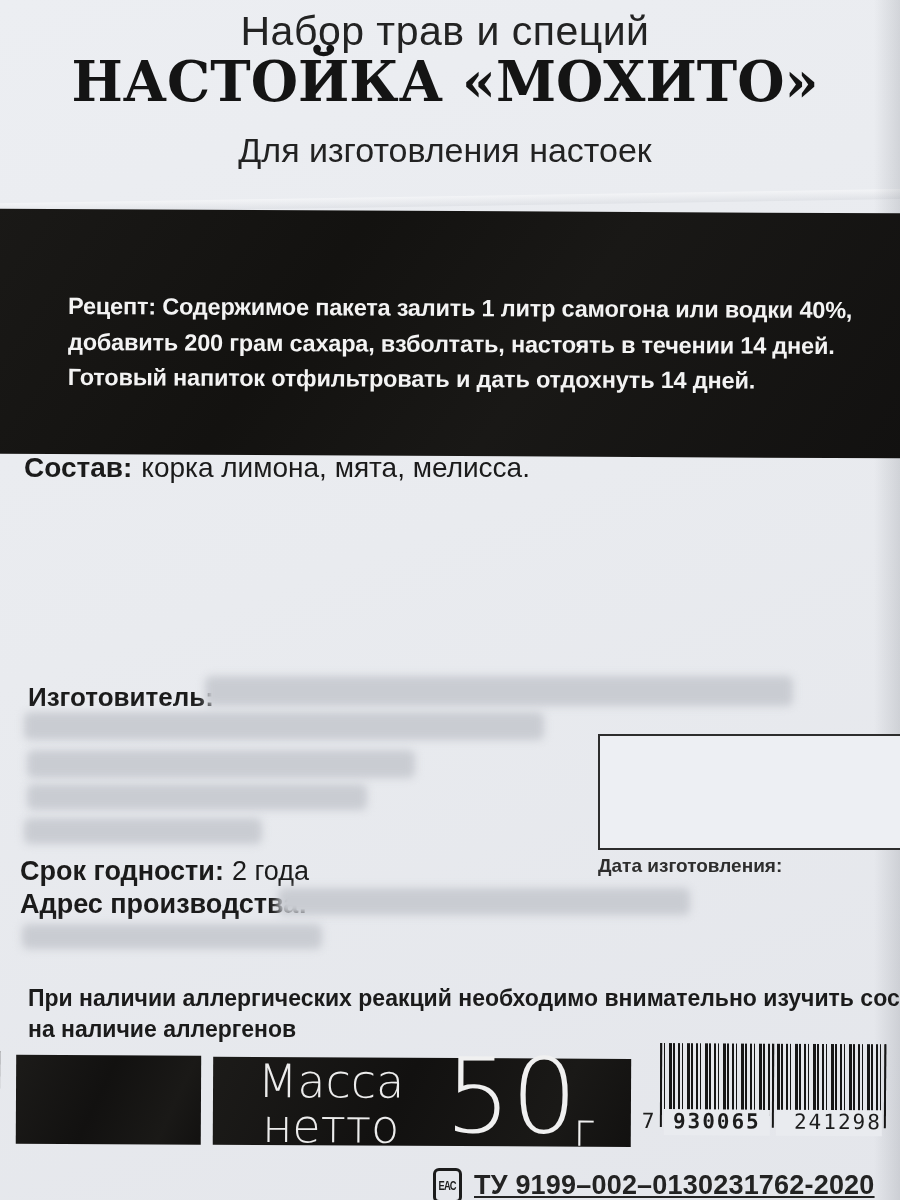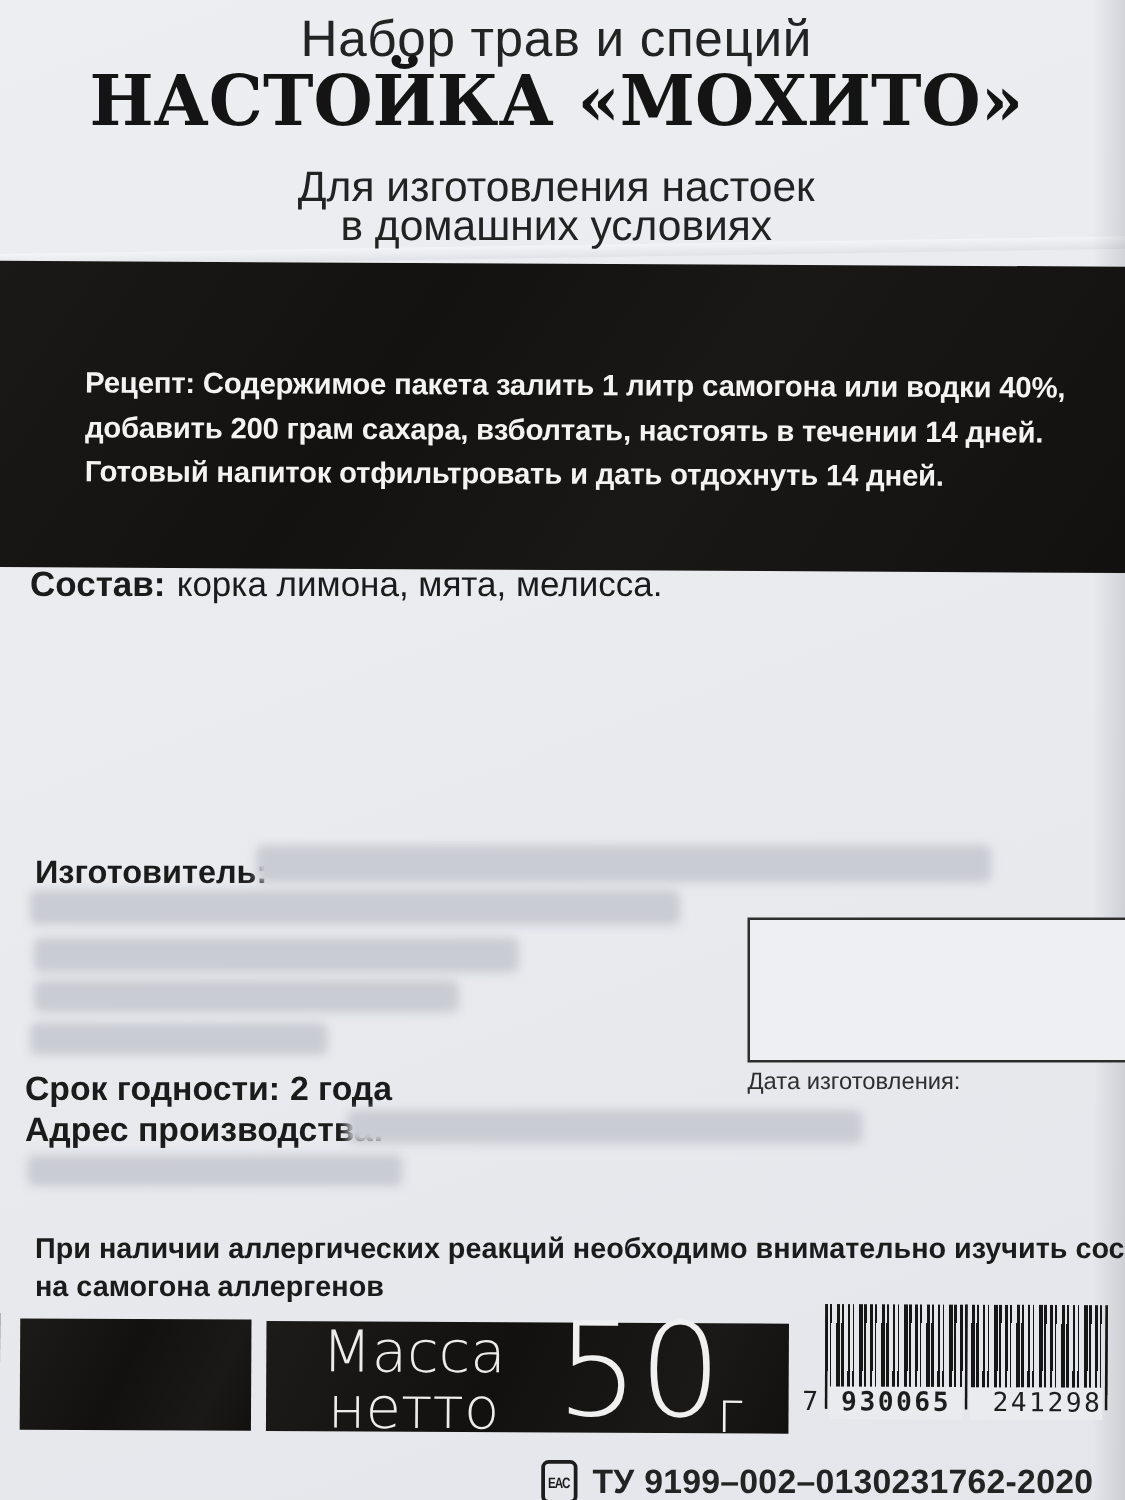--- a/index.html
+++ b/index.html
@@ -28,23 +28,23 @@
   .recipe{position:absolute;left:76px;top:80px;white-space:nowrap;
     font-size:23.5px;font-weight:700;letter-spacing:-.2px;color:#f3f3f3;}
   .recipe div{height:35.5px;line-height:35.5px;}
   
   .row{position:absolute;white-space:nowrap;}
   .b{font-weight:700;}
   .comp{left:24px;top:452px;font-size:28px;}
   .comp .val{font-weight:400;margin-left:9px;}
   .manu{left:28px;top:682px;font-size:26px;}
   .shelf{left:20px;top:856px;font-size:27px;}
-  .shelf .val{font-weight:700;margin-left:8px;}
+  .shelf .val{font-weight:400;margin-left:8px;}
   .addr{left:20px;top:889px;font-size:27px;}
-  .datelabel{left:598px;top:855px;font-size:19px;font-weight:400;color:#2e2e2e;}
+  .datelabel{left:598px;top:855px;font-size:19px;font-weight:700;color:#2e2e2e;}
   .allergy1{left:28px;top:985px;font-size:23px;font-weight:700;}
   .allergy2{left:28px;top:1016px;font-size:23px;font-weight:700;}
   
   .blur{position:absolute;background:#c9ccd2;border-radius:6px;filter:blur(4px);}
   
   .datebox{position:absolute;left:598px;top:734px;width:320px;height:112px;
     border:2px solid #2d2d2d;background:#edeff3;}
   
   .bottom{position:absolute;left:-8px;top:1040px;width:916px;height:112px;transform:rotate(.3deeg);}
   .bottom{transform:rotate(.3deg);}
@@ -74,35 +74,34 @@
     font-family:"DejaVu Sans Mono","Liberation Mono",monospace;font-size:21px;color:#1d1d1d;}
   .dlead{left:-6px;}
   .dgrp1{left:16px;width:106px;background:#e9ebef;text-align:center;letter-spacing:2px;}
   .dgrp2{left:128px;width:106px;background:#e9ebef;text-align:right;letter-spacing:2px;}
   
   .eac{position:absolute;left:433px;top:1168px;width:23px;height:29px;
     border:3px solid #1c1c1c;border-radius:6px;display:flex;align-items:center;justify-content:center;
     font-weight:700;font-size:12px;letter-spacing:-1px;transform-origin:center;color:#1c1c1c;}
   .eac span{transform:scaleX(.78);}
   .tu{position:absolute;left:474px;top:1170px;font-size:27px;font-weight:700;color:#232323;
-    letter-spacing:.2px;white-space:nowrap;}
+    letter-spacing:.2px;white-space:nowrap;text-decoration:underline;}
 </style>
 </head>
 <body>
 
 <div class="label">
 
   <div class="crease"></div>
   <div class="shade-right"></div>
 
   <div class="header">
     <div class="kicker">Набор трав и специй</div>
     <div class="title">НАСТОЙКА «МОХИТО»</div>
     <div class="sub1">Для изготовления настоек</div>
-    <div class="sub2">в домашних условиях</div>
   </div>
 
   <div class="band">
     <div class="recipe">
       <div>Рецепт: Содержимое пакета залить 1 литр самогона или водки 40%,</div>
       <div>добавить 200 грам сахара, взболтать, настоять в течении 14 дней.</div>
       <div>Готовый напиток отфильтровать и дать отдохнуть 14 дней.</div>
     </div>
   </div>
 
@@ -122,21 +121,21 @@
 
   <div class="row shelf">
     <span class="b">Срок годности:</span><span class="val">2 года</span>
   </div>
 
   <div class="row addr b">Адрес производства:</div>
   <div class="blur" style="left:278px;top:888px;width:412px;height:27px;"></div>
   <div class="blur" style="left:22px;top:924px;width:300px;height:25px;"></div>
 
   <div class="row allergy1">При наличии аллергических реакций необходимо внимательно изучить состав</div>
-  <div class="row allergy2">на самогона аллергенов</div>
+  <div class="row allergy2">на наличие аллергенов</div>
 
   <div class="bottom">
     <div class="blk sliver"></div>
     <div class="blk blk1"></div>
     <div class="blk blk2">
       <div class="netw">
         <div class="w1">Масса</div>
         <div class="w2">нетто</div>
       </div>
       <div class="netval">50</div>

